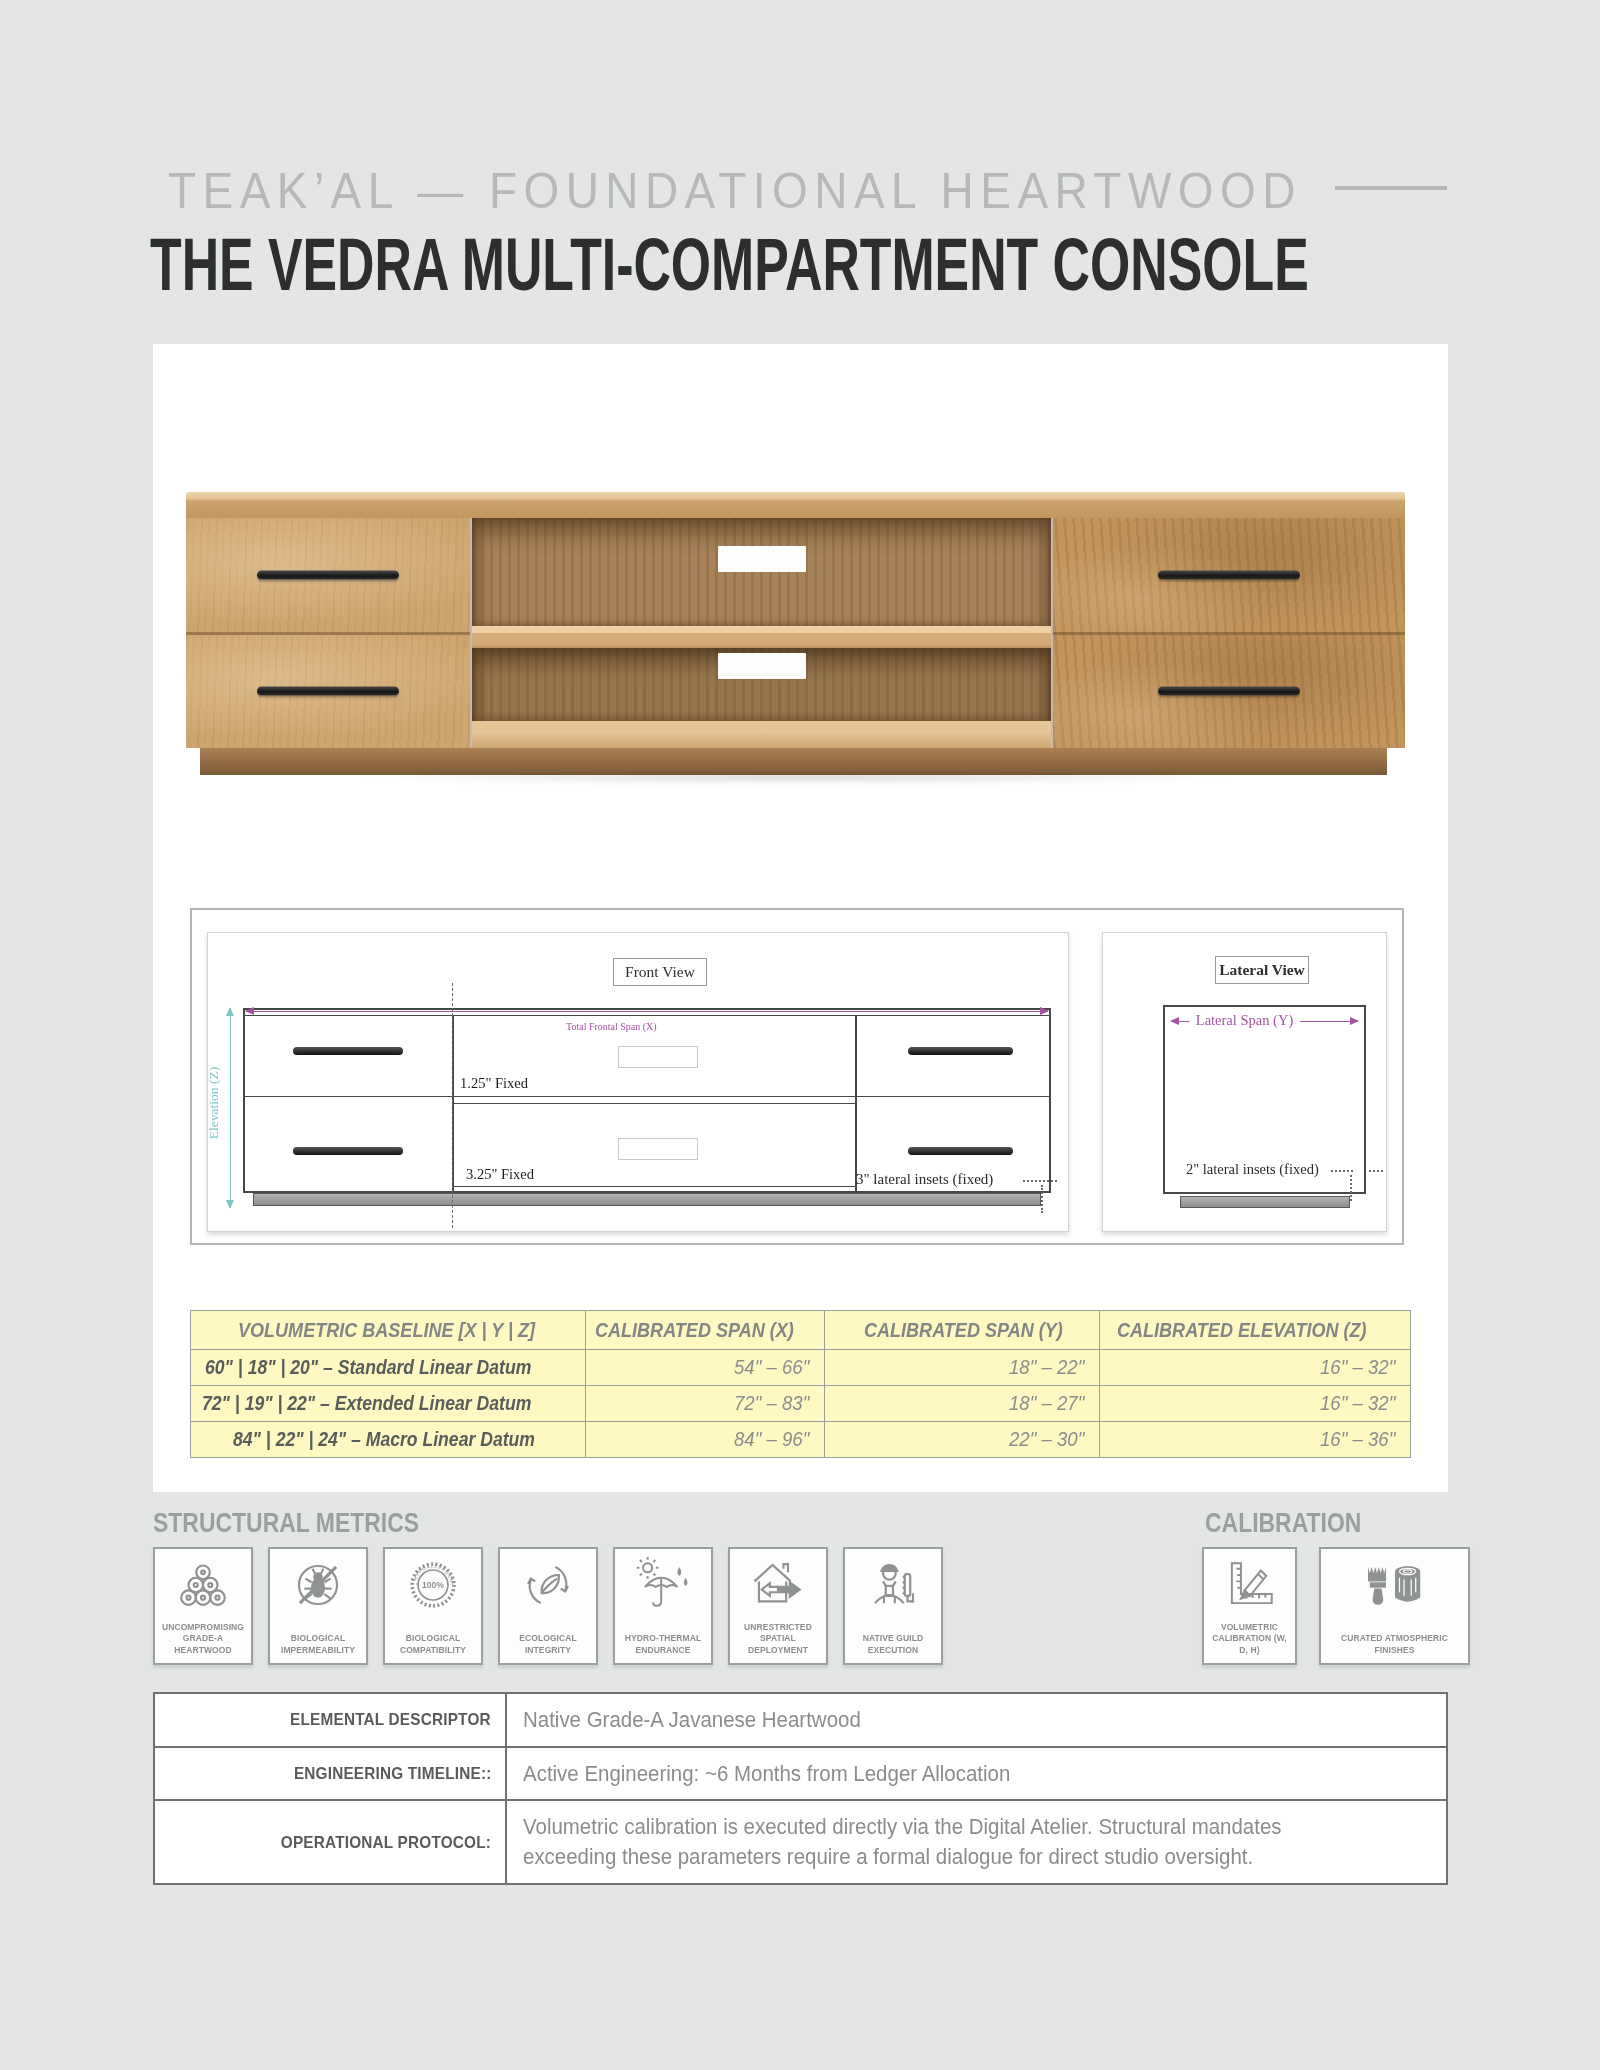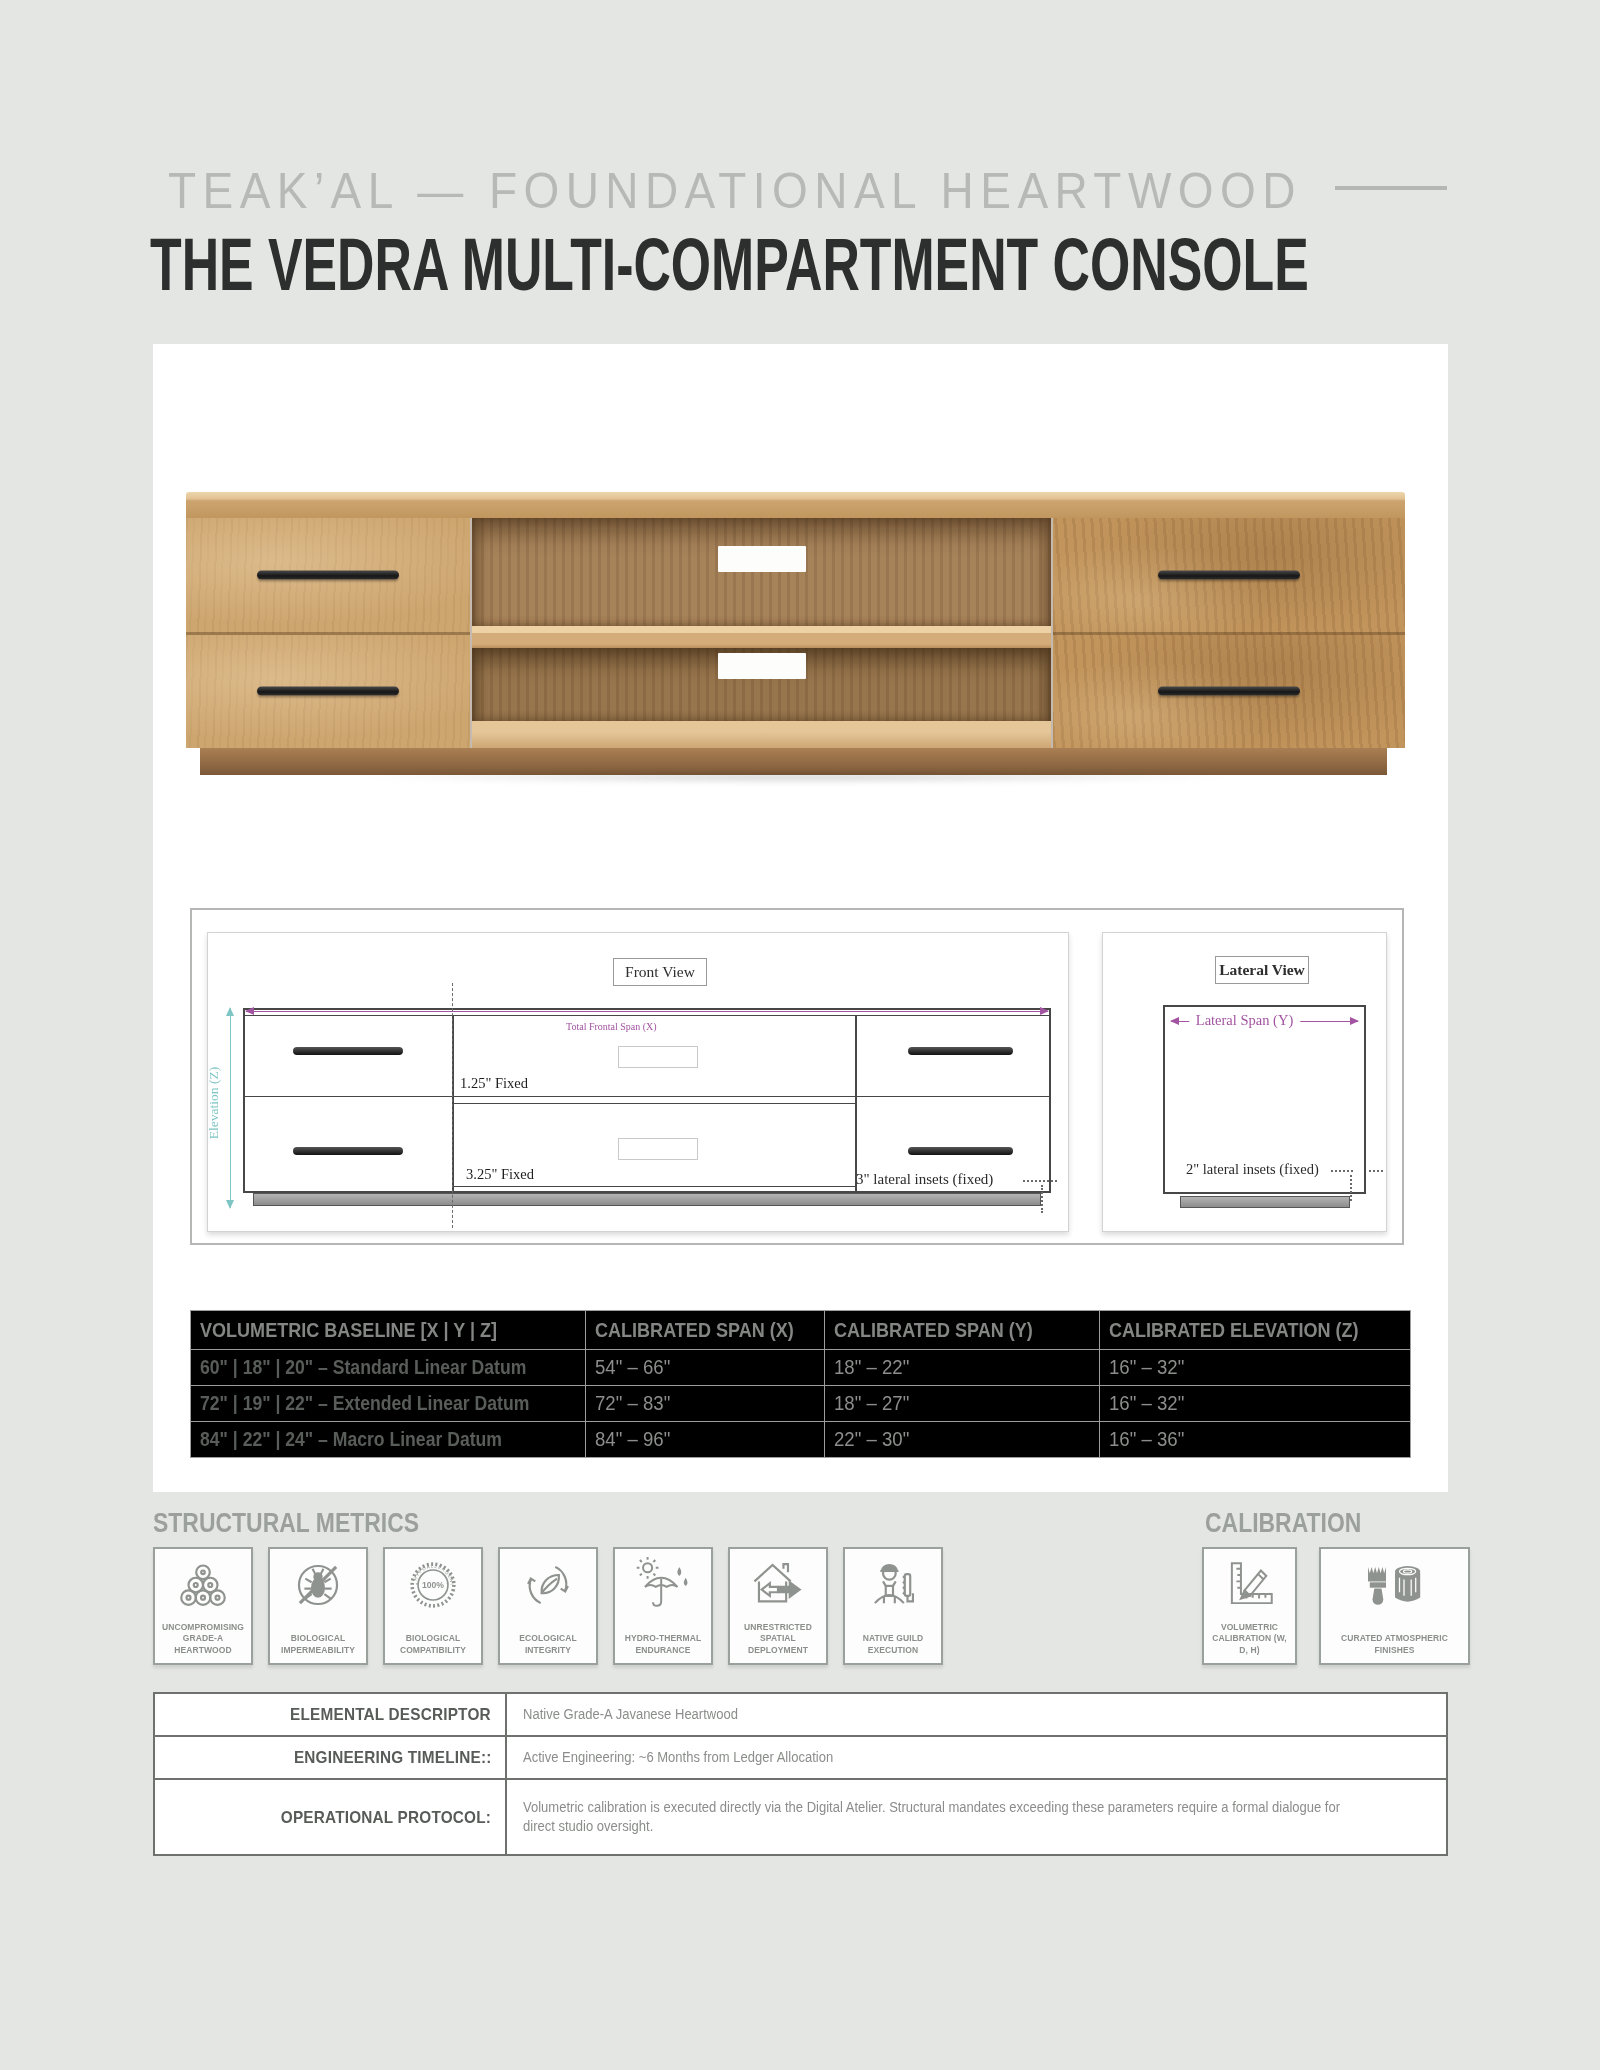--- a/index.html
+++ b/index.html
@@ -70,21 +70,21 @@
   .elev-label{position:absolute;font-size:13.5px;color:#7ec5c4;transform:rotate(-90deg);width:140px;text-align:center;white-space:nowrap;}
   .dash-v{position:absolute;border-left:1.6px dashed #6a6a6a;width:0;}
   .dot-h{position:absolute;border-top:2px dotted #6a6a6a;height:0;}
   .dot-v{position:absolute;border-left:2px dotted #6a6a6a;width:0;}
   .fix-label{position:absolute;font-size:14.5px;color:#1e1e1e;white-space:nowrap;}
   .insets-label{position:absolute;font-size:15px;color:#2a2a2a;white-space:nowrap;}
   .lat-span-label{position:absolute;top:79px;left:50%;transform:translateX(-50%);background:#fff;padding:0 7px;font-size:14.5px;color:#a254a0;white-space:nowrap;z-index:4;}
 
   
   .spec{position:absolute;left:37px;top:966px;width:1220px;border-collapse:collapse;table-layout:fixed;}
-  .spec th,.spec td{border:1.8px solid #9b9e9b;background:#000000;text-align:left;padding:0 9px;overflow:hidden;white-space:nowrap;}
+  .spec th,.spec td{border:1.8px solid #9b9e9b;background:#fef9c3;text-align:right;padding:0 9px;overflow:hidden;white-space:nowrap;font-style:italic;}
   .spec th{height:38px;font-size:20.5px;font-weight:700;color:#838683;}
   .spec td{height:35px;font-size:20px;color:#8b8e8b;font-weight:400;}
   .spec td.c1{font-weight:700;color:#595d5a;}
   .cx{display:inline-block;transform:scaleX(.88);transform-origin:0 50%;white-space:nowrap;}
   .cx93{display:inline-block;transform:scaleX(.93);transform-origin:0 50%;}
 
   
   .sec-heading{position:absolute;font-size:27px;font-weight:700;color:#9ca09c;transform:scaleX(.85);transform-origin:0 50%;white-space:nowrap;}
   .metrics-heading{left:153px;top:1508px;}
   .calib-heading{left:1205px;top:1508px;}
@@ -94,21 +94,21 @@
   .tile{width:100px;height:118px;background:#fdfdfd;border:2px solid #9aa09c;box-sizing:border-box;box-shadow:0 3px 3px rgba(0,0,0,.10);display:flex;flex-direction:column;align-items:center;}
   .tile.w95{width:95px;}
   .tile.w130{width:151px;}
   .tile svg{margin-top:7px;flex:0 0 auto;}
   .tile-label{margin-top:auto;margin-bottom:7px;padding:0 3px;font-size:8.5px;font-weight:600;color:#8b8f8b;text-align:center;line-height:1.35;letter-spacing:.1px;}
 
   
   .details{position:absolute;left:153px;top:1692px;width:1295px;border-collapse:collapse;table-layout:fixed;}
   .details td{border:2px solid #6e716e;background:#fff;vertical-align:middle;}
   .details .lbl{width:322px;text-align:right;font-weight:700;color:#585c59;font-size:16.5px;padding:11px 14px;letter-spacing:.2px;}
-  .details .val{font-size:14px;color:#8a8d8a;padding:11px 16px;line-height:1.35;}
+  .details .val{font-size:22px;color:#8a8d8a;padding:11px 16px;line-height:1.35;}
 </style>
 </head>
 <body>
 
 <div class="canvas">
 
   <div class="kicker">TEAK’AL — FOUNDATIONAL HEARTWOOD</div>
   <div class="kicker-rule"></div>
   <div class="title">THE VEDRA MULTI-COMPARTMENT CONSOLE</div>
 

